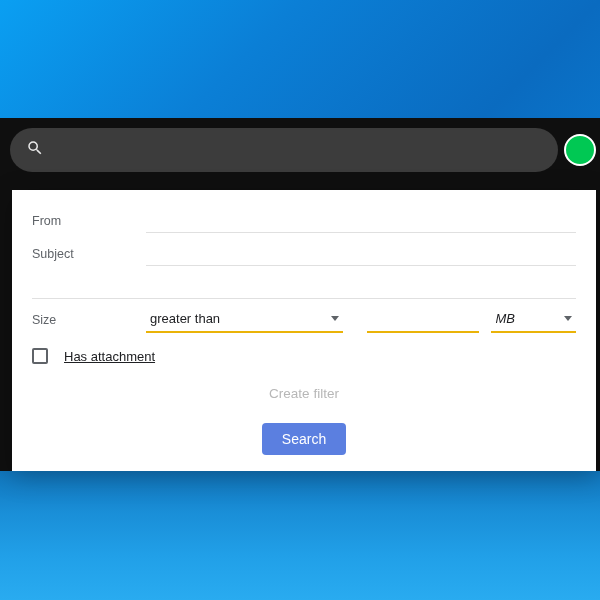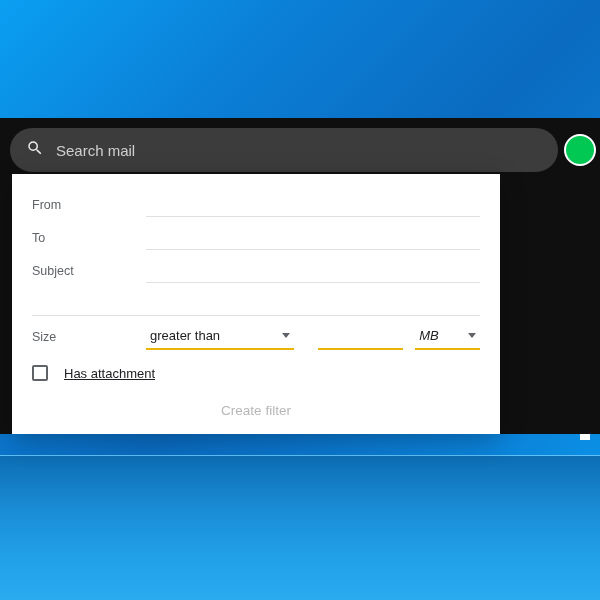--- a/index.html
+++ b/index.html
@@ -48,24 +48,24 @@
     right: -6px;
     top: 6px;
     width: 32px; height: 32px;
     border-radius: 50%;
     background: #00c853;
     border: 2px solid #fff;
   }
 
   .panel {
     position: relative;
-    margin-top: 2px;
+    margin-top: 18px;
     margin-left: 2px;
     background: #ffffff;
-    width: 488px;
+    width: 584px;
     padding: 14px 20px 16px 20px;
     box-shadow: 0 6px 24px rgba(0,0,0,0.25);
   }
 
   .field-row {
     display: flex;
     align-items: center;
     min-height: 33px;
     gap: 12px;
   }
@@ -170,41 +170,36 @@
 
 <div class="browser">
 
   <div style="position:relative;">
     <div class="search-pill">
       <span class="icon">
         <svg viewBox="0 0 24 24">
             <path d="M15.5 14h-.79l-.28-.27A6.471 6.471 0 0 0 16 9.5 6.5 6.5 0 1 0 9.5 16c1.61 0 3.09-.59 4.23-1.57l.27.28v.79l5 4.99L20.49 19l-4.99-5zm-6 0C7.01 14 5 11.99 5 9.5S7.01 5 9.5 5 14 7.01 14 9.5 11.99 14 9.5 14z"></path>
           </svg>
       </span>
-      <input class="search-input" placeholder="Search mail" style="">
     </div>
     <div class="avatar"></div>
   </div>
 
   <div style="position:relative;">
     <div class="behind-strip">
         <span>or</span>
       </div>
 
     <div class="panel">
 
       <div class="field-row">
         <div class="field-label">From</div>
         <input class="field-input" style="">
       </div>
 
-      <div class="field-row">
-        <div class="field-label">To</div>
-        <input class="field-input" style="">
-      </div>
 
       <div class="field-row">
         <div class="field-label">Subject</div>
         <input class="field-input" style="">
       </div>
 
       <div class="field-row">
         <input class="field-input" style="">
       </div>
 
@@ -225,18 +220,19 @@
         </div>
       </div>
 
       <div class="check-row">
         <div class="checkbox"></div>
         <span>Has attachment</span>
       </div>
 
       <div class="actions">
         <span class="link-btn">Create filter</span>
+        <button class="search-btn">Search</button>
       </div>
 
     </div>
   </div>
 
 </div>
 
 </body></html>

